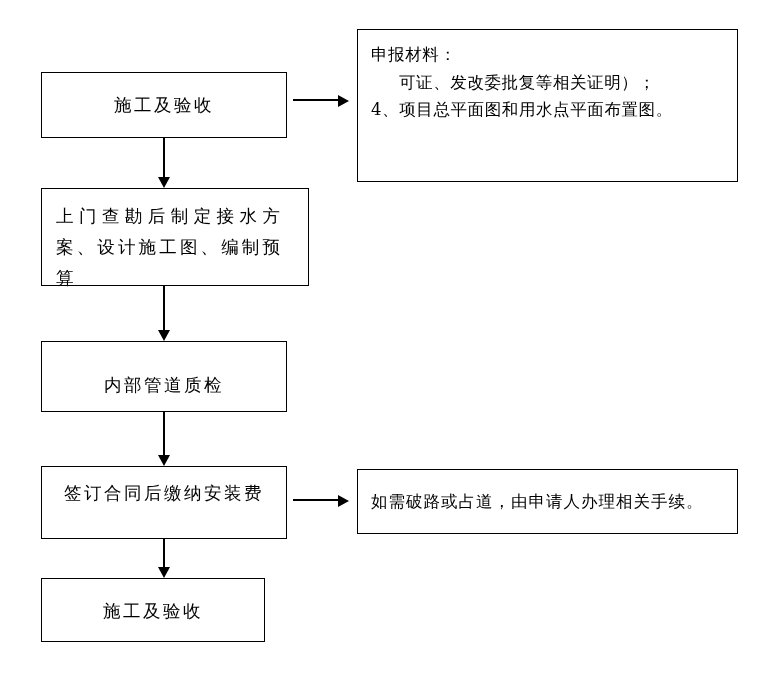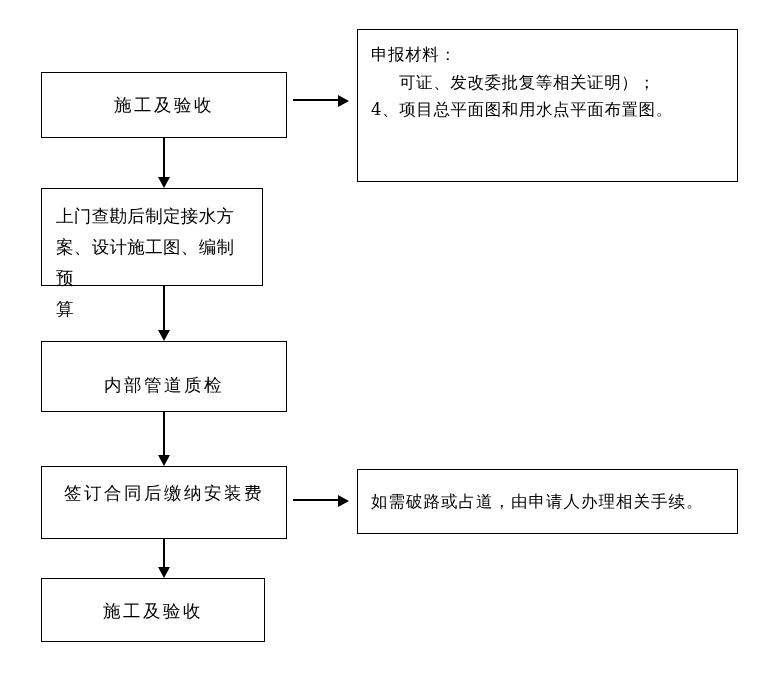--- a/index.html
+++ b/index.html
@@ -26,21 +26,21 @@
   .box .line{
     font-size:17.5px;
     line-height:30px;
     letter-spacing:2.5px;
     white-space:pre;
     text-align:center;
   }
 
   
   #node-1{left:41px;top:72px;width:246px;height:66px;}
-  #node-2{left:41px;top:188px;width:222px;height:98px;
+  #node-2{left:41px;top:188px;width:268px;height:98px;
           align-items:flex-start;justify-content:flex-start;
           padding:12px 28px 0 14px;}
   #node-3{left:41px;top:341px;width:246px;height:71px;
           justify-content:center;padding-top:17px;}
   #node-4{left:41px;top:466px;width:246px;height:73px;
           justify-content:space-between;padding-top:11px;}
   #node-5{left:41px;top:578px;width:224px;height:64px;
           justify-content:flex-start;padding-top:17px;}
 
   #node-2 .line{

